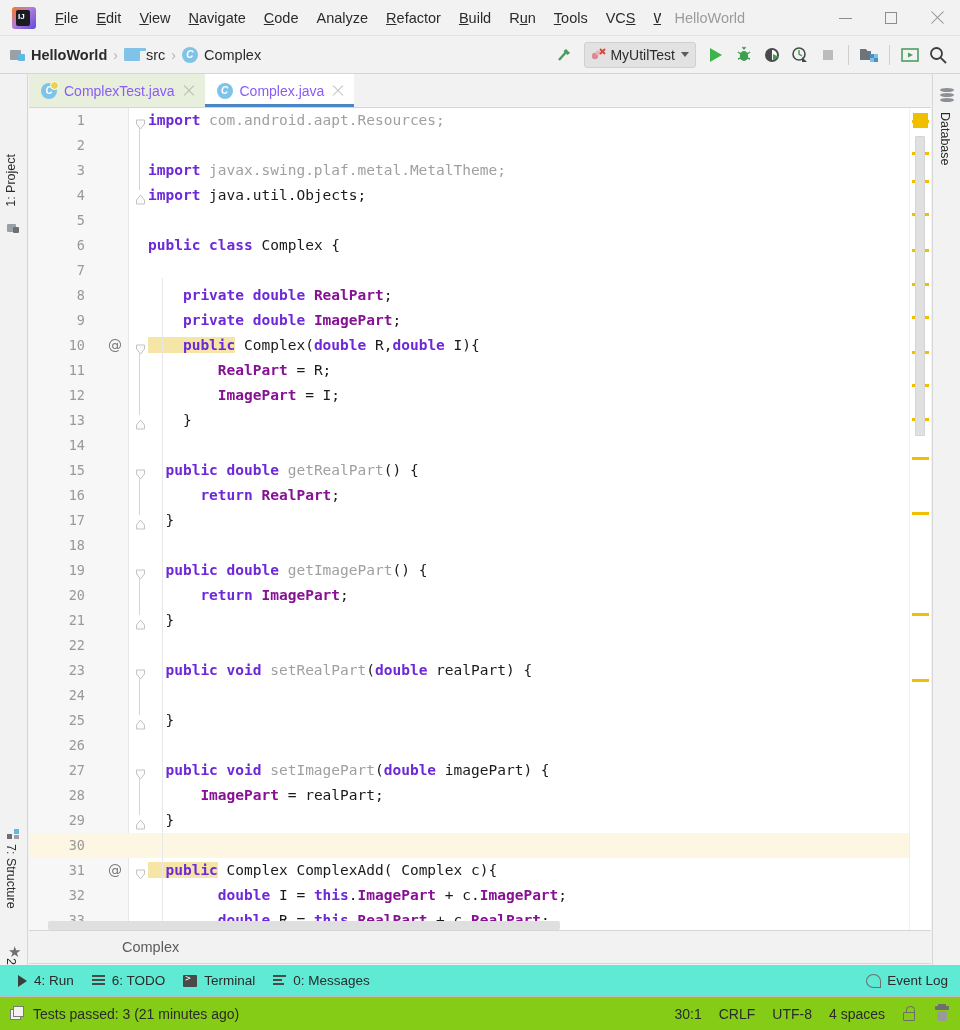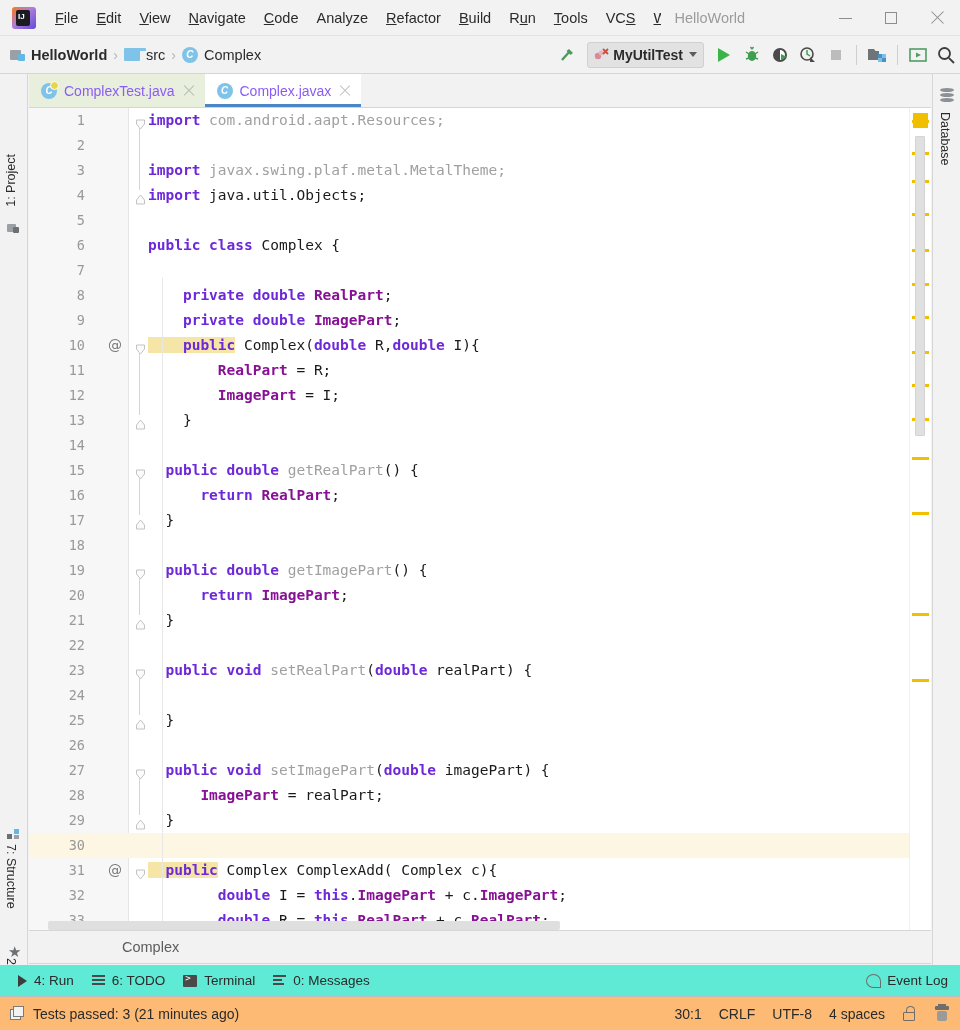--- a/index.html
+++ b/index.html
@@ -55,21 +55,21 @@
   .crumb-sep { color: #b4b4b4; margin: 0 6px; font-size: 14px; }
   .ico-module { width: 15px; height: 14px; margin-right: 6px; position: relative; }
   .ico-module .b1 { position: absolute; left: 0; top: 2px; width: 11px; height: 10px; background: #9aa0a6; border-radius: 1px;}
   .ico-module .b2 { position: absolute; left: 8px; top: 6px; width: 7px; height: 7px; background: #62b8e5; border-radius: 1px;}
   .ico-folder { width: 16px; height: 13px; margin-right: 6px; position: relative; }
   .ico-folder .tab { position: absolute; left: 0; top: 0; width: 7px; height: 3px; background: #7fc4e8; border-radius: 1px 1px 0 0;}
   .ico-folder .bdy { position: absolute; left: 0; top: 2px; width: 16px; height: 11px; background: #7fc4e8; border-radius: 1px;}
   .ico-class { width: 16px; height: 16px; border-radius: 50%; background: #7fc4e8; margin-right: 6px;
      color: #fff; font-size: 10px; font-weight: bold; text-align: center; line-height: 16px; font-style: italic;}
 
-  .tb-right { margin-left: auto; display: flex; align-items: center; padding-right: 0; font-weight: bold; }
+  .tb-right { margin-left: auto; display: flex; align-items: center; padding-right: 8px; }
   .tb-icon { width: 28px; height: 28px; display: flex; align-items: center; justify-content: center; }
   .run-config {
     display: flex; align-items: center; height: 26px; background: #e2e2e2;
     border: 1px solid #d0d0d0; border-radius: 3px; padding: 0 6px 0 5px; margin: 0 6px;
   }
   .run-config .label { font-size: 14px; color: #2b2b2b; margin: 0 6px 0 4px; white-space: nowrap;}
   .chev-dn { width: 0; height: 0; border-left: 4px solid transparent; border-right: 4px solid transparent;
      border-top: 5px solid #5c5c5c; }
   .play-tri { width: 0; height: 0; border-top: 7px solid transparent; border-bottom: 7px solid transparent;
      border-left: 12px solid #3cb44a; }
@@ -192,21 +192,21 @@
   .ico-term:before { content:">"; position:absolute; left:2px; top:-2px; color:#fff; font-size:9px;
       font-family:"DejaVu Sans Mono", monospace; }
   .ico-msg { width: 13px; height: 11px; position: relative; }
   .ico-msg i { position:absolute; left:0; height:1.6px; background:#4a4a4a; }
   .evlog { margin-left: auto; display: flex; align-items: center; margin-right: 12px; font-size: 13.5px; color:#2b2b2b;}
   .ico-bubble { width: 15px; height: 14px; border: 1.6px solid #6e6e6e; border-radius: 50% 50% 0 50%; margin-right: 6px;}
 
   
   .statusbar {
     position: absolute; left: 0; top: 997px; width: 960px; height: 33px;
-    background: #fdba74; display: flex; align-items: center;
+    background: #84cc16; display: flex; align-items: center;
   }
   .sb-left { display: flex; align-items: center; margin-left: 10px; font-size: 14px; color: #2b2b2b; }
   .ico-stack { width: 15px; height: 15px; position: relative; margin-right: 8px; }
   .ico-stack .s1 { position:absolute; left:0; top:3px; width:11px; height:11px; border:1.4px solid #7a7a7a; background:#f2f2f2;}
   .ico-stack .s2 { position:absolute; left:3px; top:0; width:11px; height:11px; border:1.4px solid #7a7a7a; background:#f2f2f2;}
   .sb-right { margin-left: auto; display: flex; align-items: center; margin-right: 10px; }
   .sb-item { font-size: 14px; color: #2b2b2b; margin-left: 17px; white-space: nowrap; }
   .ico-lock { width: 14px; height: 15px; position: relative; margin-left: 18px; }
   .ico-lock .shack { position:absolute; left:3px; top:0; width:9px; height:7px;
       border:1.6px solid #6e6e6e; border-bottom:none; border-radius: 5px 5px 0 0; }
@@ -388,21 +388,21 @@
       <span class="tab-cls-ico test-badge">
           <span>C</span>
         </span>
       <span class="tname">ComplexTest.java</span>
       <span class="tclose"></span>
     </div>
     <div class="tab active">
       <span class="tab-cls-ico">
           <span>C</span>
         </span>
-      <span class="tname">Complex.javax</span>
+      <span class="tname">Complex.java</span>
       <span class="tclose"></span>
     </div>
   </div>
 
   <div class="editor">
     <div class="gutter"></div>
     <div id="rows">
         <div class="row" style="top: 0px;">
           <span class="lnum">1</span>
           <span class="fold"><svg width="11" height="11" viewBox="0 0 11 11">

